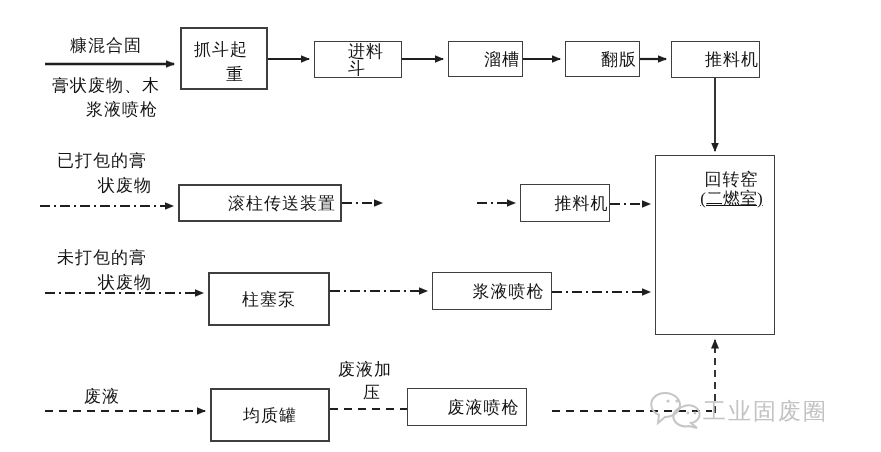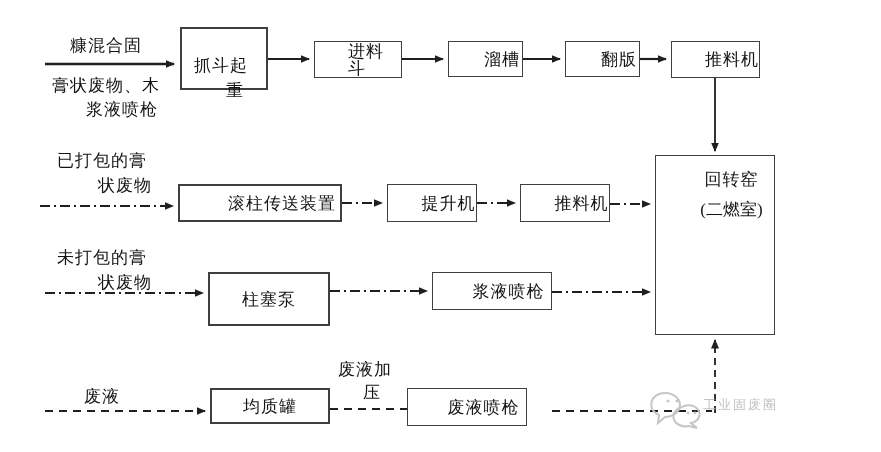--- a/index.html
+++ b/index.html
@@ -13,26 +13,26 @@
     position:absolute;box-sizing:border-box;border:2px solid #3f3f3f;background:#ffffff;
     display:flex;align-items:center;justify-content:center;
     font-size:17px;letter-spacing:1px;line-height:1;color:#141414;
   }
   .box.thin{border-width:1.5px;padding-left:33px;}
   .box-col{flex-direction:column;justify-content:flex-start;}
   .lbl{
     position:absolute;font-size:17px;letter-spacing:1px;line-height:1;color:#141414;white-space:nowrap;
   }
   .center{text-align:center;}
-  .grab-line1{margin-top:28px;align-self:flex-start;padding-left:12px;}
+  .grab-line1{margin-top:12px;align-self:flex-start;padding-left:12px;}
   .grab-line2{margin-top:8px;align-self:flex-start;padding-left:44px;}
   .kiln-line1{margin-top:15px;}
-  .kiln-line2{margin-top:13px;letter-spacing:0;}
+  .kiln-line2{margin-top:2px;letter-spacing:0;text-decoration:underline;}
   #watermark{
-    position:absolute;left:703px;top:396px;font-size:13px;letter-spacing:2px;
+    position:absolute;left:703px;top:396px;font-size:23px;letter-spacing:2px;
     color:#c3c3c3;font-family:"Liberation Sans","DejaVu Sans",sans-serif;
   }
 </style>
 </head>
 <body>
 
 <div id="stage">
 
   <svg id="wires" viewBox="0 0 881 452">
     <defs>
@@ -90,35 +90,32 @@
   </div>
 
   <div class="box box-col thin" style="left:655px;top:155px;width:120px;height:180px;align-items:center;">
     <span class="kiln-line1">回转窑</span>
     <span class="kiln-line2">(二燃室)</span>
   </div>
 
   <div class="box" style="left:178px;top:184px;width:164px;height:38px;padding-left:44px;">
     <span>滚柱传送装置</span>
   </div>
-  <div class="box thin" style="left:387px;top:184px;width:90px;height:38px;">
-    <span>提升机</span>
-  </div>
   <div class="box thin" style="left:520px;top:184px;width:90px;height:38px;">
     <span>推料机</span>
   </div>
 
   <div class="box" style="left:208px;top:272px;width:122px;height:54px;">
     <span>柱塞泵</span>
   </div>
   <div class="box thin" style="left:432px;top:272px;width:120px;height:38px;">
     <span>浆液喷枪</span>
   </div>
 
-  <div class="box" style="left:210px;top:388px;width:120px;height:36px;">
+  <div class="box" style="left:210px;top:388px;width:120px;height:54px;">
     <span>均质罐</span>
   </div>
   <div class="box thin" style="left:407px;top:388px;width:120px;height:38px;">
     <span>废液喷枪</span>
   </div>
 
   <div class="lbl center" style="left:60px;top:37px;width:92px;">糠混合固</div>
   <div class="lbl" style="left:52px;top:77px;">膏状废物、木</div>
   <div class="lbl" style="left:86px;top:101px;">浆液喷枪</div>
 

